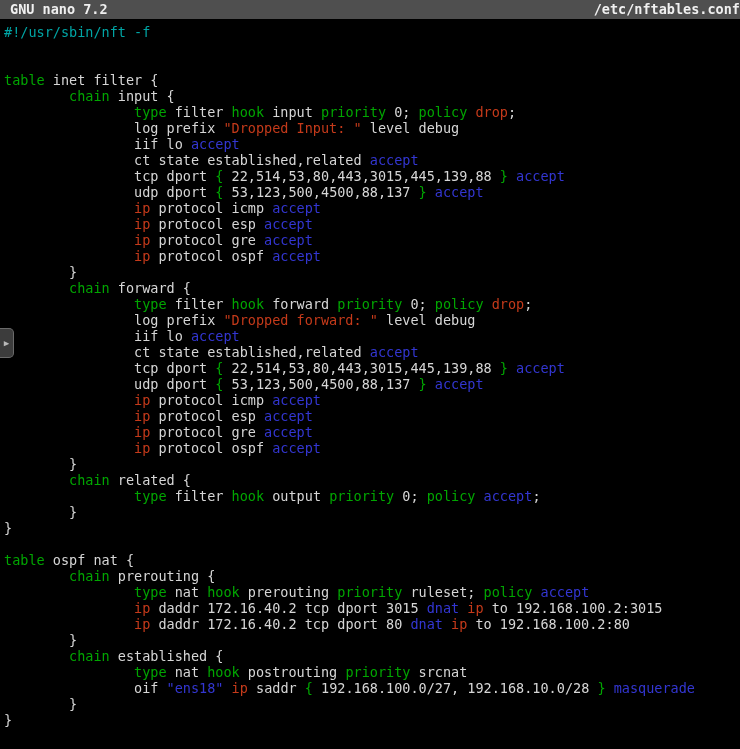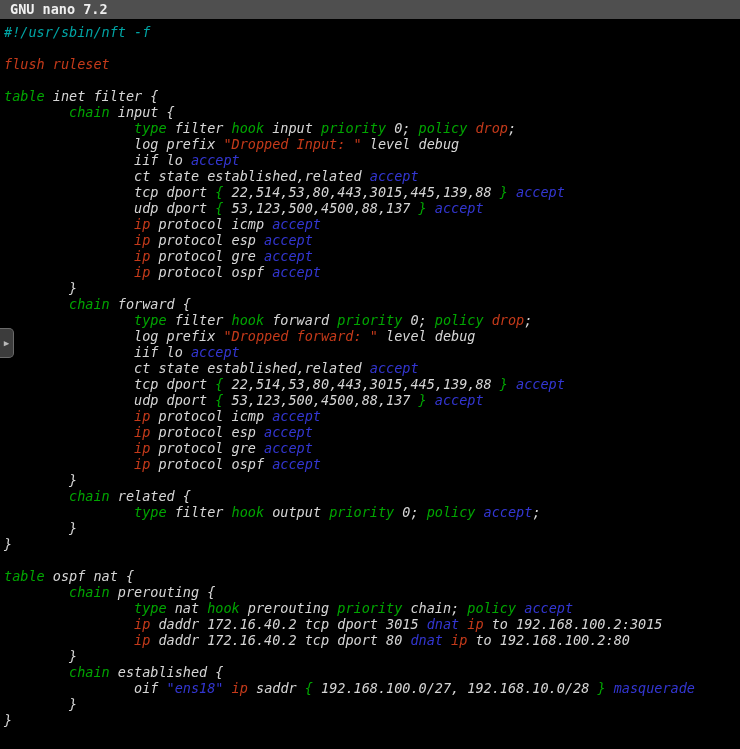--- a/index.html
+++ b/index.html
@@ -22,21 +22,20 @@
     background: var(--titlebar-bg);
     color: var(--titlebar-text);
     font-weight: bold;
     display: flex;
     justify-content: space-between;
     padding: 0 0 0 10px;
     box-sizing: border-box;
   }
   .editor {
     padding: 5px 0 0 4px;
-    font-style: italic;
   }
   .line {
     white-space: pre;
     height: 16px;
     line-height: 16px;
     color: var(--default);
   }
   .c-default { color: var(--default); }
   .c-green   { color: var(--green); }
   .c-red     { color: var(--red); }
@@ -60,25 +59,25 @@
     cursor: pointer;
     box-sizing: border-box;
   }
 </style>
 </head>
 <body>
 
 <div class="terminal">
   <div class="titlebar">
     <span>  GNU nano 7.2</span>
+    <span>/etc/nftables.conf</span>
   </div>
   <div class="editor" id="editor">
       <div class="line"><span class="c-cyan">#!/usr/sbin/nft -f</span></div>
       <div class="line"></div>
-      <div class="line"><span class="c-red">flush ruleset</span></div>
       <div class="line"></div>
       <div class="line"><span class="c-green">table</span><span class="c-default"> inet filter {</span></div>
       <div class="line"><span class="c-default">        </span><span class="c-green">chain</span><span class="c-default"> input {</span></div>
       <div class="line"><span class="c-default">                </span><span class="c-green">type</span><span class="c-default"> filter </span><span class="c-green">hook</span><span class="c-default"> input </span><span class="c-green">priority</span><span class="c-default"> 0; </span><span class="c-green">policy</span><span class="c-default"> </span><span class="c-red">drop</span><span class="c-default">;</span></div>
       <div class="line"><span class="c-default">                log prefix </span><span class="c-red">"Dropped Input: "</span><span class="c-default"> level debug</span></div>
       <div class="line"><span class="c-default">                iif lo </span><span class="c-blue">accept</span></div>
       <div class="line"><span class="c-default">                ct state established,related </span><span class="c-blue">accept</span></div>
       <div class="line"><span class="c-default">                tcp dport </span><span class="c-green">{</span><span class="c-default"> 22,514,53,80,443,3015,445,139,88 </span><span class="c-green">}</span><span class="c-default"> </span><span class="c-blue">accept</span></div>
       <div class="line"><span class="c-default">                udp dport </span><span class="c-green">{</span><span class="c-default"> 53,123,500,4500,88,137 </span><span class="c-green">}</span><span class="c-default"> </span><span class="c-blue">accept</span></div>
       <div class="line"><span class="c-default">                </span><span class="c-red">ip</span><span class="c-default"> protocol icmp </span><span class="c-blue">accept</span></div>
@@ -98,25 +97,26 @@
       <div class="line"><span class="c-default">                </span><span class="c-red">ip</span><span class="c-default"> protocol gre </span><span class="c-blue">accept</span></div>
       <div class="line"><span class="c-default">                </span><span class="c-red">ip</span><span class="c-default"> protocol ospf </span><span class="c-blue">accept</span></div>
       <div class="line"><span class="c-default">        }</span></div>
       <div class="line"><span class="c-default">        </span><span class="c-green">chain</span><span class="c-default"> related {</span></div>
       <div class="line"><span class="c-default">                </span><span class="c-green">type</span><span class="c-default"> filter </span><span class="c-green">hook</span><span class="c-default"> output </span><span class="c-green">priority</span><span class="c-default"> 0; </span><span class="c-green">policy</span><span class="c-default"> </span><span class="c-blue">accept</span><span class="c-default">;</span></div>
       <div class="line"><span class="c-default">        }</span></div>
       <div class="line"><span class="c-default">}</span></div>
       <div class="line"></div>
       <div class="line"><span class="c-green">table</span><span class="c-default"> ospf nat {</span></div>
       <div class="line"><span class="c-default">        </span><span class="c-green">chain</span><span class="c-default"> prerouting {</span></div>
-      <div class="line"><span class="c-default">                </span><span class="c-green">type</span><span class="c-default"> nat </span><span class="c-green">hook</span><span class="c-default"> prerouting </span><span class="c-green">priority</span><span class="c-default"> chain; </span><span class="c-green">policy</span><span class="c-default"> </span><span class="c-blue">accept</span></div>
+      <div class="line"><span class="c-default">                </span><span class="c-green">type</span><span class="c-default"> nat </span><span class="c-green">hook</span><span class="c-default"> prerouting </span><span class="c-green">priority</span><span class="c-default"> ruleset; </span><span class="c-green">policy</span><span class="c-default"> </span><span class="c-blue">accept</span></div>
       <div class="line"><span class="c-default">                </span><span class="c-red">ip</span><span class="c-default"> daddr 172.16.40.2 tcp dport 3015 </span><span class="c-blue">dnat</span><span class="c-default"> </span><span class="c-red">ip</span><span class="c-default"> to 192.168.100.2:3015</span></div>
       <div class="line"><span class="c-default">                </span><span class="c-red">ip</span><span class="c-default"> daddr 172.16.40.2 tcp dport 80 </span><span class="c-blue">dnat</span><span class="c-default"> </span><span class="c-red">ip</span><span class="c-default"> to 192.168.100.2:80</span></div>
       <div class="line"><span class="c-default">        }</span></div>
       <div class="line"><span class="c-default">        </span><span class="c-green">chain</span><span class="c-default"> established {</span></div>
+      <div class="line"><span class="c-default">                </span><span class="c-green">type</span><span class="c-default"> nat </span><span class="c-green">hook</span><span class="c-default"> postrouting </span><span class="c-green">priority</span><span class="c-default"> srcnat</span></div>
       <div class="line"><span class="c-default">                oif </span><span class="c-blue">"ens18"</span><span class="c-default"> </span><span class="c-red">ip</span><span class="c-default"> saddr </span><span class="c-green">{</span><span class="c-default"> 192.168.100.0/27, 192.168.10.0/28 </span><span class="c-green">}</span><span class="c-default"> </span><span class="c-blue">masquerade</span></div>
       <div class="line"><span class="c-default">        }</span></div>
       <div class="line"><span class="c-default">}</span></div>
     </div>
   <div class="panel-tab">
     <span>▶</span>
   </div>
 </div>
 
 </body></html>

